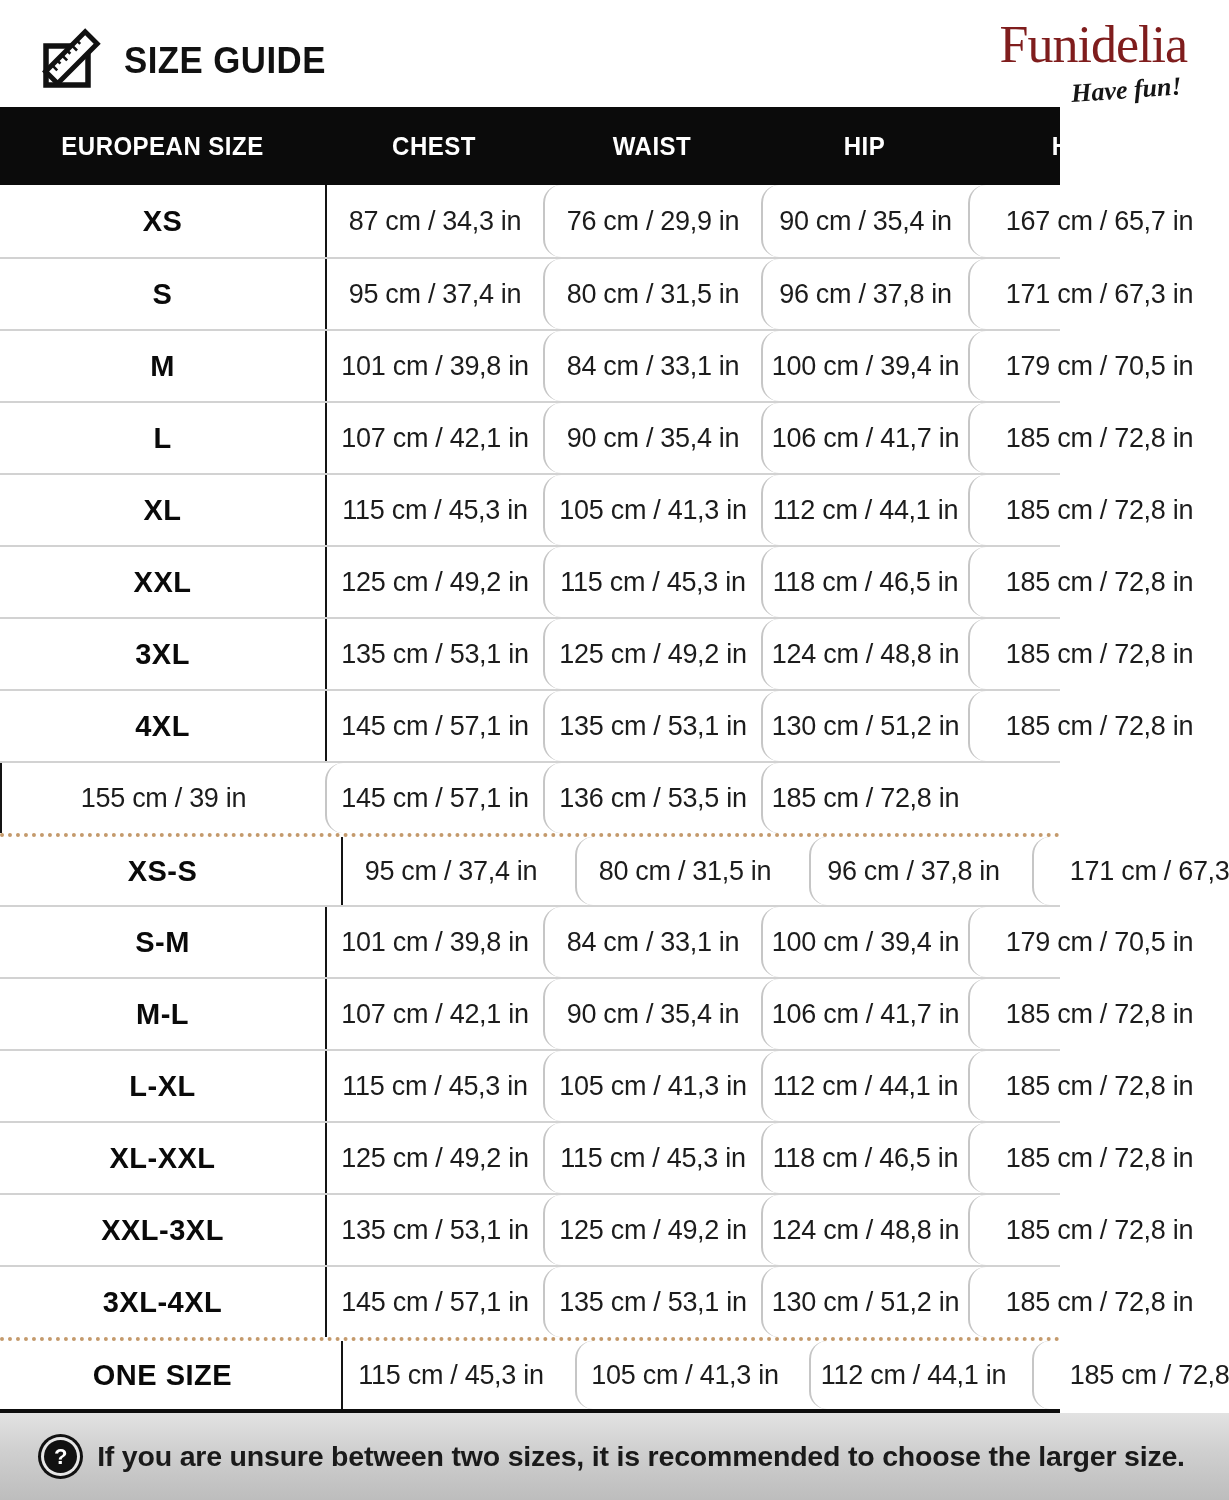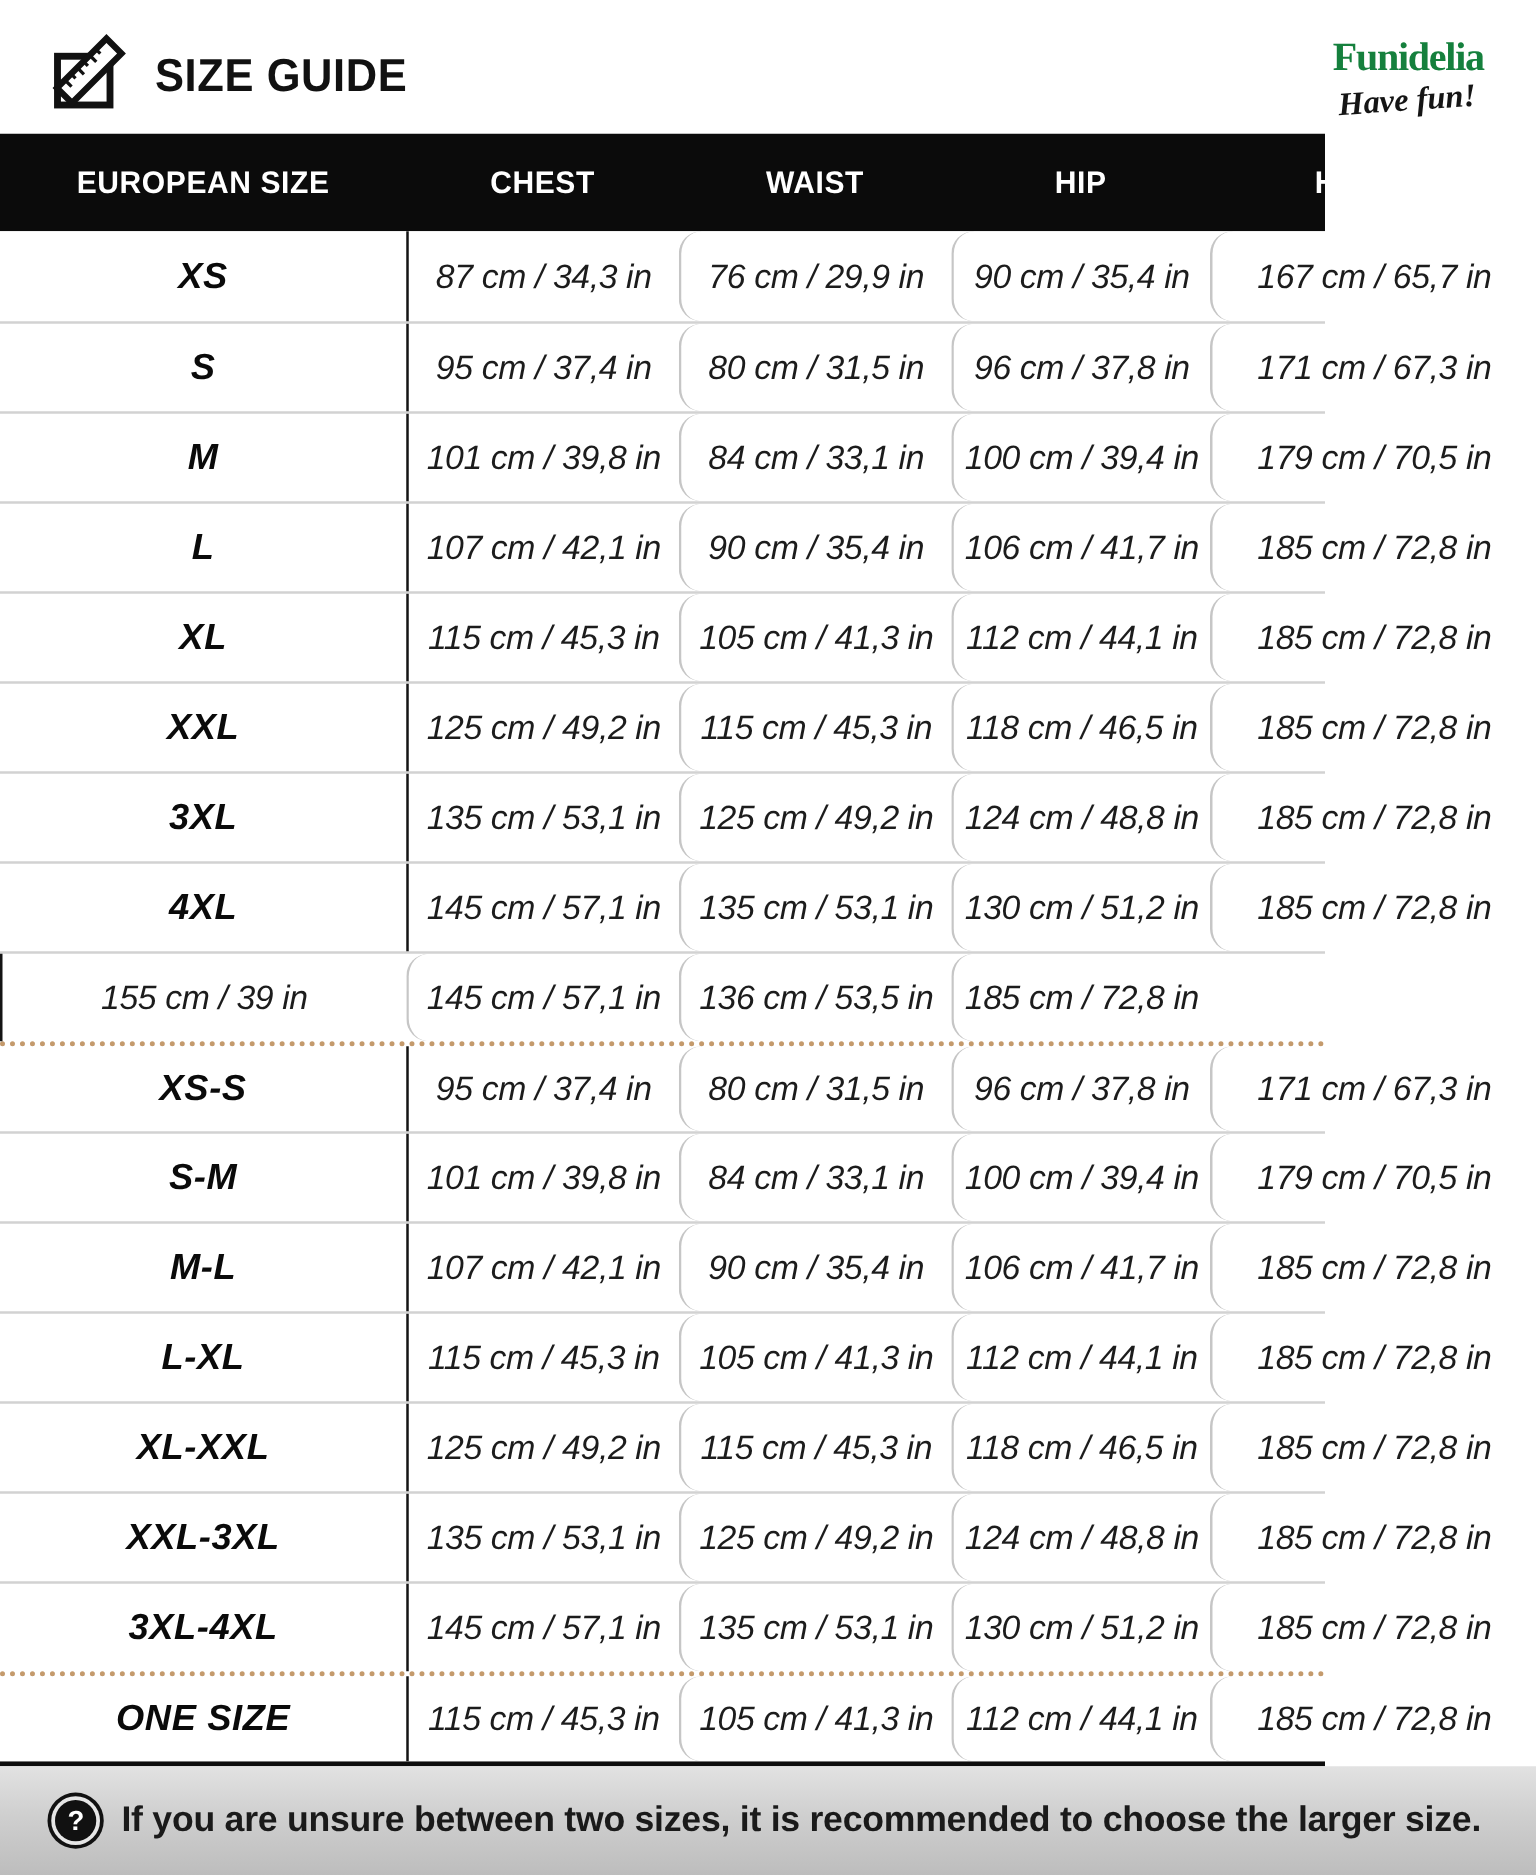--- a/index.html
+++ b/index.html
@@ -6,36 +6,36 @@
   html,body { width:1229px; height:1500px; background:#ffffff; overflow:hidden;
     font-family:"Liberation Sans", sans-serif; }
 
   
   .top-header { height:107px; display:flex; justify-content:space-between;
     align-items:center; padding:10px 42px 0 40px; }
   .title-wrap { display:flex; align-items:center; gap:16px; margin-top:4px; }
   .title { font-size:37px; font-weight:800; letter-spacing:0.5px; color:#111;
     transform:scaleX(0.94); transform-origin:left center; white-space:nowrap; }
   .brand { text-align:right; line-height:1; }
-  .brand-name { font-family:"Liberation Serif", serif; font-weight:700;
-    font-size:32px; letter-spacing:-1px; color:#15803d; }
+  .brand-name { font-family:"Liberation Serif", serif; font-weight:400;
+    font-size:52px; letter-spacing:-1px; color:#7f1d1d; }
   .brand-tagline { font-family:"Liberation Serif", serif; font-style:italic;
     font-weight:700; font-size:26px; color:#151515; margin-top:2px;
     padding-right:6px; transform:rotate(-4deg); transform-origin:right center; }
 
   
   .size-table { width:1060px; border-bottom:4px solid #0d0d0d; }
   .thead, .trow { display:grid; grid-template-columns:325px 218px 218px 207px 261px; }
   .thead { height:78px; background:#0b0b0b; }
   .hcell { display:flex; align-items:center; justify-content:center;
     color:#ffffff; font-weight:800; font-size:25px; letter-spacing:0.5px;
     transform:scaleX(0.96); white-space:nowrap; }
-  .trow { height:72px; background:#ffffff;font-style:italic; }
+  .trow { height:72px; background:#ffffff; }
   .trow + .trow { border-top:2px solid #d2d2d2; }
-  .trow.sep { border-top:4px dotted #c49a6c; }
+  .trow.sep { border-top:4px dotted #c49a6c;gap:16px; }
   .cell { display:flex; align-items:center; justify-content:center;
     font-size:27px; color:#1c1c1c; letter-spacing:-0.3px; white-space:nowrap; }
   .cell.c1 { border-left:2px solid #141414; }
   .cell.c2, .cell.c3, .cell.c4 { border-left:2px solid #c6c6c6;border-radius:18px; }
   .cell.size { font-weight:800; font-size:29px; color:#0a0a0a; letter-spacing:0.5px; }
 
   
   .footer-bar { height:87px; display:flex; align-items:center; justify-content:center;
     gap:20px; background:linear-gradient(180deg,#e2e2e2 0%,#cfcfcf 45%,#bdbdbd 100%); }
   .q-icon { width:33px; height:33px; border-radius:50%; background:#111;

